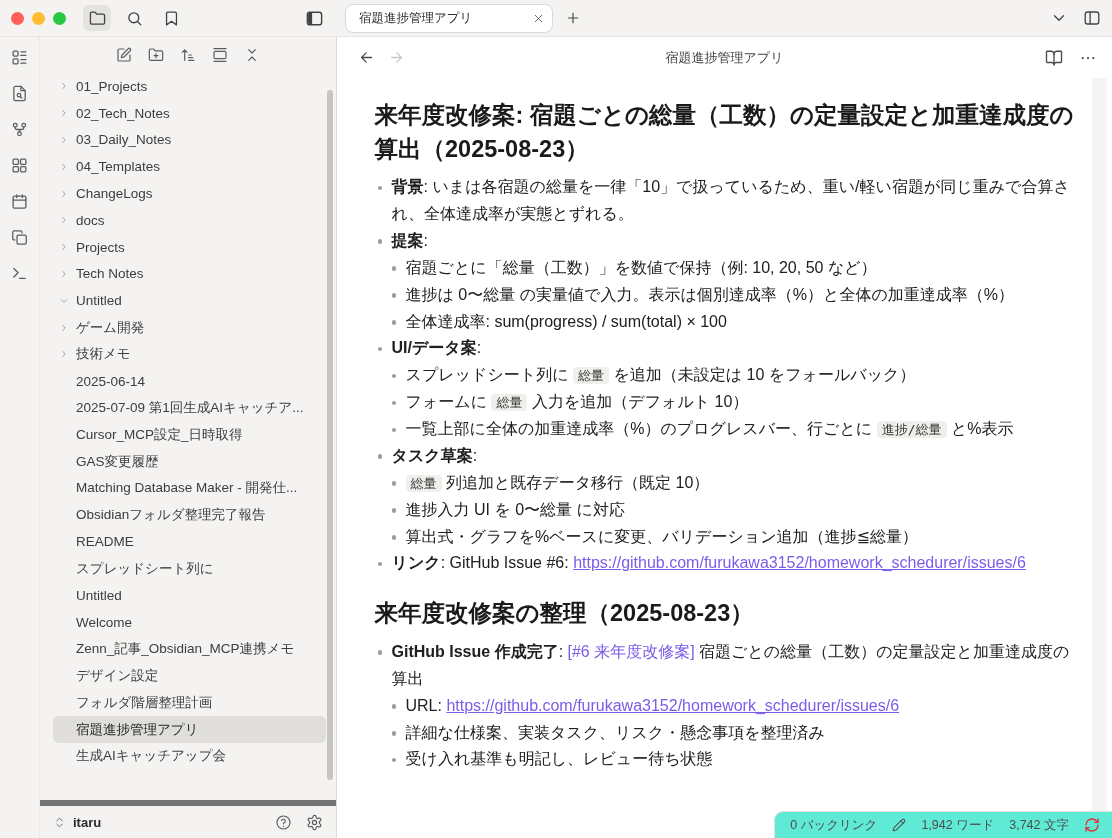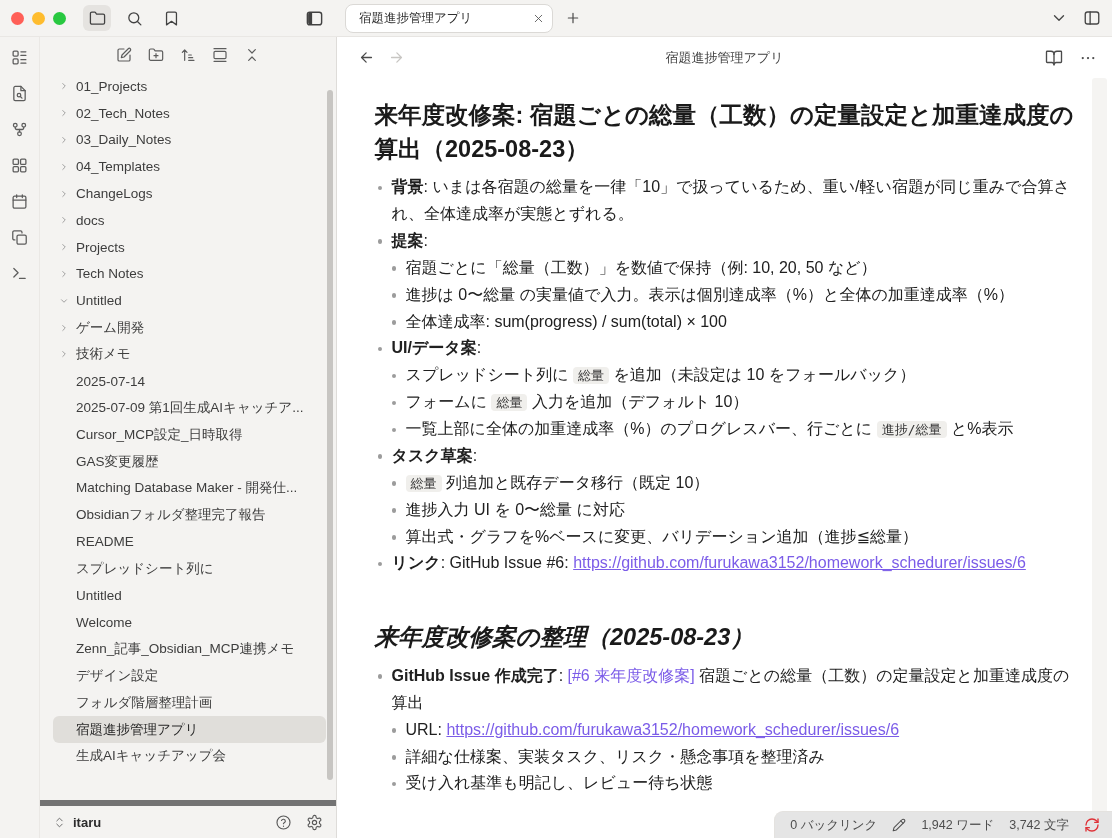--- a/index.html
+++ b/index.html
@@ -66,33 +66,33 @@
   .nav-btn.disabled{color:#c8c6c3;}
   .nav-btn svg{width:17px;height:17px;}
   .view-title{position:absolute;left:0;right:0;text-align:center;font-size:13px;color:#3e3e3e;}
   .view-actions{position:absolute;right:15px;display:flex;gap:16px;color:#4b4b4b;z-index:2;}
   .view-actions svg{width:18px;height:18px;}
   .content{position:absolute;top:41px;left:0;right:0;bottom:0;overflow:hidden;}
   .scroll-track{position:absolute;top:0;right:5px;width:15px;bottom:0;background:#f5f4f2;border-radius:3px;z-index:1;}
   .md{position:relative;z-index:2;width:700px;margin:0 auto;padding-top:21px;font-size:16px;line-height:1.68;color:#202020;}
   .md-heading{font-size:23.5px;line-height:1.43;font-weight:700;margin:0 0 8px;color:#1a1a1a;}
   .md-list{list-style:none;margin:0;padding:0;}
-  .md-list + .md-heading{margin-top:44px;font-style:italic;}
+  .md-list + .md-heading{margin-top:20px;}
   .md-list li{position:relative;padding-left:17px;}
   .md-list li.lvl2{margin-left:14px;}
   .md-list li::before{content:"";position:absolute;left:3px;top:11.5px;width:4.5px;height:4.5px;
                       border-radius:50%;background:#9c9c9c;}
   .b{font-weight:700;}
   .md-code{font-family:"DejaVu Sans Mono","Liberation Mono",monospace;font-size:13px;background:#f0efec;
            padding:1px 5px;border-radius:4px;color:#333;}
   a.md-link{color:#7b5ce8;text-decoration:none;cursor:pointer;}
   a.md-link.ext{text-decoration:underline;}
   
   .status-bar{position:absolute;right:0;bottom:0;height:27px;box-sizing:border-box;display:flex;align-items:center;
-              gap:15px;padding:0 12px 0 15px;background:#e5e5e5;border:1px solid #e4e2df;border-right:0;border-bottom:0;
+              gap:15px;padding:0 12px 0 15px;background:#5eead4;border:1px solid #e4e2df;border-right:0;border-bottom:0;
               border-top-left-radius:9px;font-size:12.5px;color:#4e4e4e;z-index:4;}
   .st-pencil{display:flex;color:#4e4e4e;}
   .st-pencil svg{width:14px;height:14px;}
   .st-sync{display:flex;color:#df3137;}
   .st-sync svg{width:16px;height:16px;stroke-width:2;}
   .ic{display:flex;}
 </style>
 </head>
 <body>
 
@@ -370,21 +370,21 @@
           <div class="tree-item">
             <span class="tree-chevron">
               <svg viewBox="0 0 24 24" fill="none" stroke="currentColor" stroke-width="1.8" stroke-linecap="round" stroke-linejoin="round">
                 <path d="m9 6 6 6-6 6"></path>
               </svg>
             </span>
             <span class="tree-label">技術メモ</span>
           </div>
           <div class="tree-item">
             <span class="tree-spacer"></span>
-            <span class="tree-label">2025-07-14</span>
+            <span class="tree-label">2025-06-14</span>
           </div>
           <div class="tree-item">
             <span class="tree-spacer"></span>
             <span class="tree-label">2025-07-09 第1回生成AIキャッチア...</span>
           </div>
           <div class="tree-item">
             <span class="tree-spacer"></span>
             <span class="tree-label">Cursor_MCP設定_日時取得</span>
           </div>
           <div class="tree-item">

